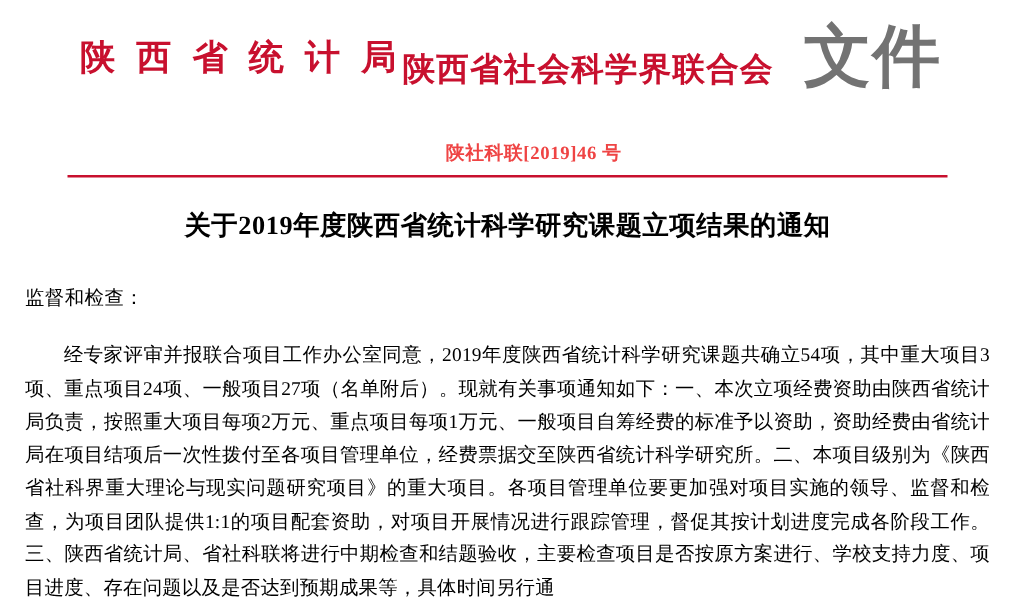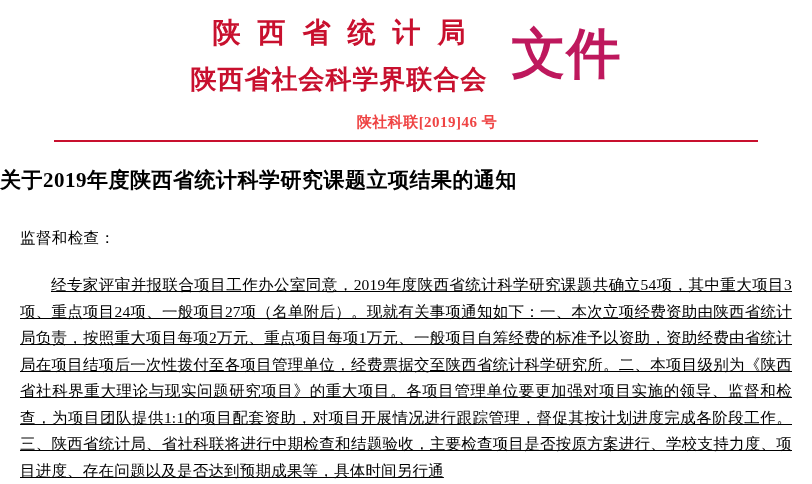--- a/index.html
+++ b/index.html
@@ -32,21 +32,21 @@
     justify-content: center;
     align-items: flex-start;
   }
   .masthead-inner {
     display: flex;
     align-items: center;
     justify-content: center;
   }
   .issuer-lines {
     display: flex;
-    flex-direction: column;
+    flex-direction: row;
     align-items: center;
     justify-content: center;
   }
   .issuer-line {
     color: #c8102e;
     font-family: "Liberation Serif", "DejaVu Serif", serif;
     font-weight: bold;
     white-space: nowrap;
     line-height: 1.08;
   }
@@ -54,21 +54,21 @@
     font-size: 28px;
     letter-spacing: 5px;
     text-indent: 5px;
   }
   .issuer-line-2 {
     font-size: 26px;
     letter-spacing: 1px;
     margin-top: 18px;
   }
   .doc-word {
-    color: #be185d;
+    color: #737373;
     font-family: "Liberation Serif", "DejaVu Serif", serif;
     font-weight: bold;
     font-size: 54px;
     line-height: 1;
     margin-left: 24px;
     letter-spacing: 1px;
     align-self: center;
     padding-bottom: 4px;
   }
 
@@ -96,20 +96,21 @@
     height: 2px;
     background: #c8102e;
   }
 
   
   .doc-title {
     position: absolute;
     left: 0;
     top: 166px;
     width: 812px;
+    text-align: center;
     font-size: 21px;
     font-weight: bold;
     color: #000;
     letter-spacing: 0.5px;
     font-family: "Liberation Serif", "DejaVu Serif", serif;
   }
 
   
   .salutation {
     position: absolute;
@@ -123,21 +124,20 @@
   .body-text {
     position: absolute;
     left: 20px;
     top: 272px;
     width: 772px;
     font-size: 15.5px;
     line-height: 26.5px;
     text-align: justify;
     text-justify: inter-ideograph;
     letter-spacing: 0.2px;
-    text-decoration: underline;
   }
   .body-text p {
     margin: 0;
     text-indent: 2em;
   }
 </style>
 </head>
 <body>
 
 <div class="page">

